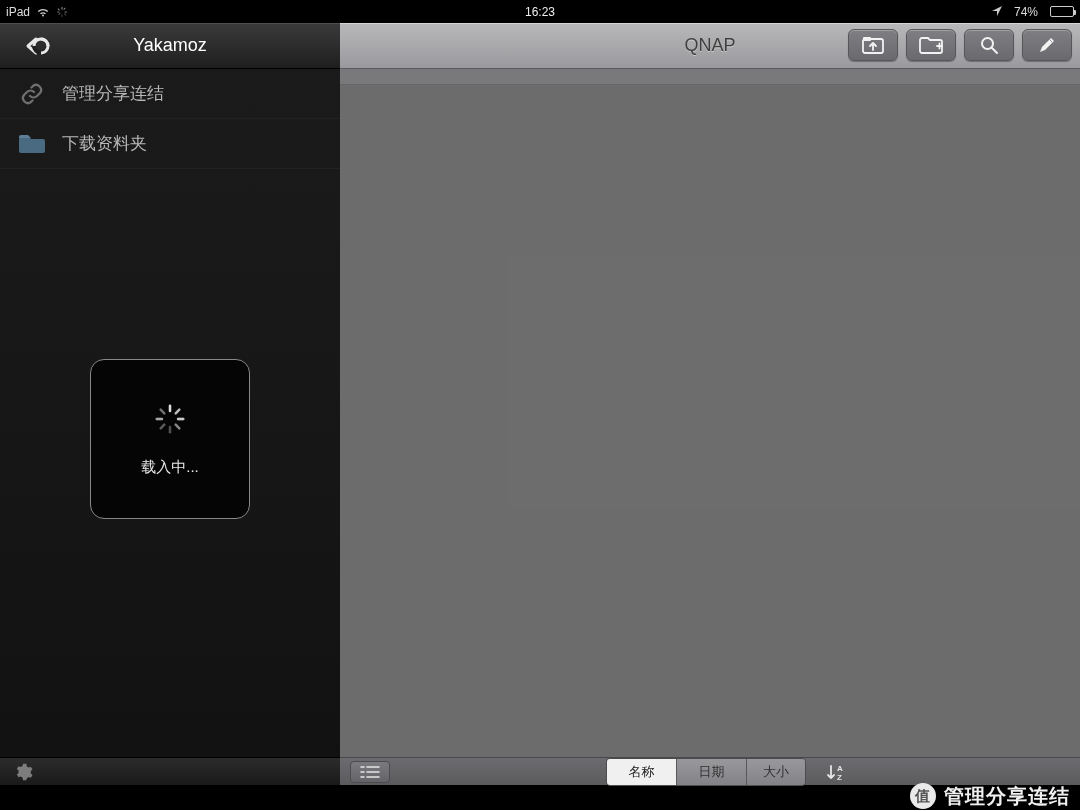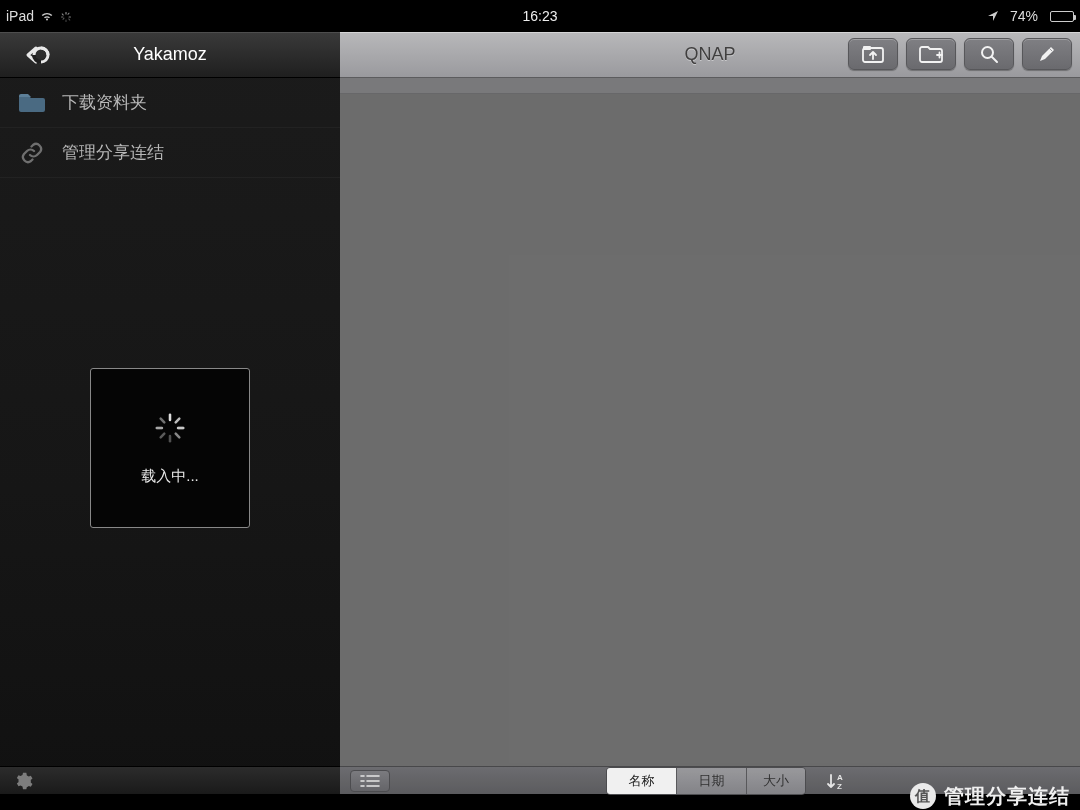--- a/index.html
+++ b/index.html
@@ -1,19 +1,19 @@
 <!DOCTYPE html>
 <html><head>
 <meta charset="utf-8">
 <style>
   * { box-sizing: border-box; margin: 0; padding: 0; font-family: -apple-system, "Helvetica Neue", Arial, sans-serif; }
   body { width: 1080px; height: 810px; overflow: hidden; background:#000; position:relative; }
 
   
-  .statusbar { height: 32px; width:100%; background:#000; color:#ddd; font-size:14px; display:flex; align-items:center; padding:0 6px; position:relative; }
+  .statusbar { height: 23px; width:100%; background:#000; color:#ddd; font-size:12px; display:flex; align-items:center; padding:0 6px; position:relative; }
   .statusbar .sb-left  { display:flex; align-items:center; gap:6px; }
   .statusbar .sb-center{ position:absolute; left:0; right:0; text-align:center; pointer-events:none; color:#eee; }
   .statusbar .sb-right { margin-left:auto; display:flex; align-items:center; gap:12px; }
   .battery-shell { width:24px; height:11px; border:1px solid #ccc; border-radius:2px; position:relative; }
   .battery-shell::after { content:""; position:absolute; right:-3px; top:3px; width:2px; height:5px; background:#ccc; border-radius:0 1px 1px 0; }
   .battery-fill { height:100%; background:#ddd; }
   .wifi-icon { width:14px; height:10px; position:relative; }
   .wifi-icon svg { display:block; }
   .sb-spinner { width:12px; height:12px; }
 
@@ -30,21 +30,21 @@
   .back-btn { position:absolute; left:6px; top:0; bottom:0; width:52px; display:flex; align-items:center; justify-content:center; cursor:pointer; }
   .back-btn svg { display:block; }
 
   
   .side-item { height:50px; display:flex; align-items:center; gap:16px; padding:0 18px; color:#b8b8b8; font-size:17px; border-bottom:1px solid rgba(255,255,255,0.04); cursor:pointer; }
   .side-item .si-icon { width:28px; display:flex; align-items:center; justify-content:center; }
   .folder-icon { width:28px; height:20px; }
   .link-icon   { width:24px; height:24px; }
 
   
-  .loading-box { position:absolute; left:90px; top:336px; width:160px; height:160px; background:#050505; border:1px solid #888; border-radius:3px; display:flex; flex-direction:column; align-items:center; justify-content:center; gap:22px; color:#e8e8e8; font-size:15px; }
+  .loading-box { position:absolute; left:90px; top:336px; width:160px; height:160px; background:#050505; border:1px solid #888; border-radius:14px; display:flex; flex-direction:column; align-items:center; justify-content:center; gap:22px; color:#e8e8e8; font-size:15px; }
   .spinner { width:34px; height:34px; }
   @keyframes spin { to { transform: rotate(360deg);} }
   .spinner svg, .sb-spinner svg { animation: spin 1.2s linear infinite; }
 
   
   .side-foot { margin-top:auto; height:28px; background: linear-gradient(#2c2c2c,#1a1a1a); border-top:1px solid #000; display:flex; align-items:center; padding:0 10px; }
   .gear-btn { width:26px; height:26px; display:flex; align-items:center; justify-content:center; cursor:pointer; color:#888; }
 
   
   .main-head { height:46px; background: linear-gradient(#b8b8ba,#9a9a9e); display:flex; align-items:center; justify-content:center; color:#403f3f; font-size:18px; text-shadow:0 1px 0 rgba(255,255,255,0.4); border-bottom:1px solid #5c5c5e; box-shadow: inset 0 1px 0 rgba(255,255,255,0.4); position:relative; }
@@ -120,35 +120,35 @@
           <path d="M20 13 a7 7 0 0 0 14 0" stroke="#1f1f1f" stroke-width="4" fill="none"></path>
           <path d="M27 6 a7 7 0 0 1 7 7" stroke="#e8e8e8" stroke-width="3" fill="none"></path>
           <path d="M34 13 a7 7 0 0 1 -7 7" stroke="#e8e8e8" stroke-width="3" fill="none"></path>
         </svg>
       </div>
       <span>Yakamoz</span>
     </div>
 
     <div class="side-item">
       <span class="si-icon">
+        <svg class="link-icon" viewBox="0 0 24 24">
+            <path d="M10 14a5 5 0 007 0l3-3a5 5 0 00-7-7l-1.5 1.5M14 10a5 5 0 00-7 0l-3 3a5 5 0 007 7l1.5-1.5" stroke="#6f6f6f" stroke-width="2.3" fill="none" stroke-linecap="round"></path>
+          </svg>
+      </span>
+      <span>管理分享连结</span>
+    </div>
+
+    <div class="side-item">
+      <span class="si-icon">
         <svg class="folder-icon" viewBox="0 0 28 20">
             <path d="M1 4 a2 2 0 012-2h7l3 3h12a2 2 0 012 2v10a2 2 0 01-2 2H3a2 2 0 01-2-2z" fill="#4a6a82"></path>
             <path d="M1 3a2 2 0 012-2h7l3 3H1z" fill="#5d7f98"></path>
           </svg>
       </span>
       <span>下载资料夹</span>
-    </div>
-
-    <div class="side-item">
-      <span class="si-icon">
-        <svg class="link-icon" viewBox="0 0 24 24">
-            <path d="M10 14a5 5 0 007 0l3-3a5 5 0 00-7-7l-1.5 1.5M14 10a5 5 0 00-7 0l-3 3a5 5 0 007 7l1.5-1.5" stroke="#6f6f6f" stroke-width="2.3" fill="none" stroke-linecap="round"></path>
-          </svg>
-      </span>
-      <span>管理分享连结</span>
     </div>
 
     <div class="loading-box">
       <span class="spinner">
         <svg viewBox="0 0 40 40">
           <g fill="#ddd">
             <rect x="18.5" y="3" width="3" height="9" rx="1.5" opacity="1"></rect>
             <rect x="18.5" y="28" width="3" height="9" rx="1.5" opacity=".35"></rect>
             <rect x="3" y="18.5" width="9" height="3" rx="1.5" opacity=".55"></rect>
             <rect x="28" y="18.5" width="9" height="3" rx="1.5" opacity=".7"></rect>

